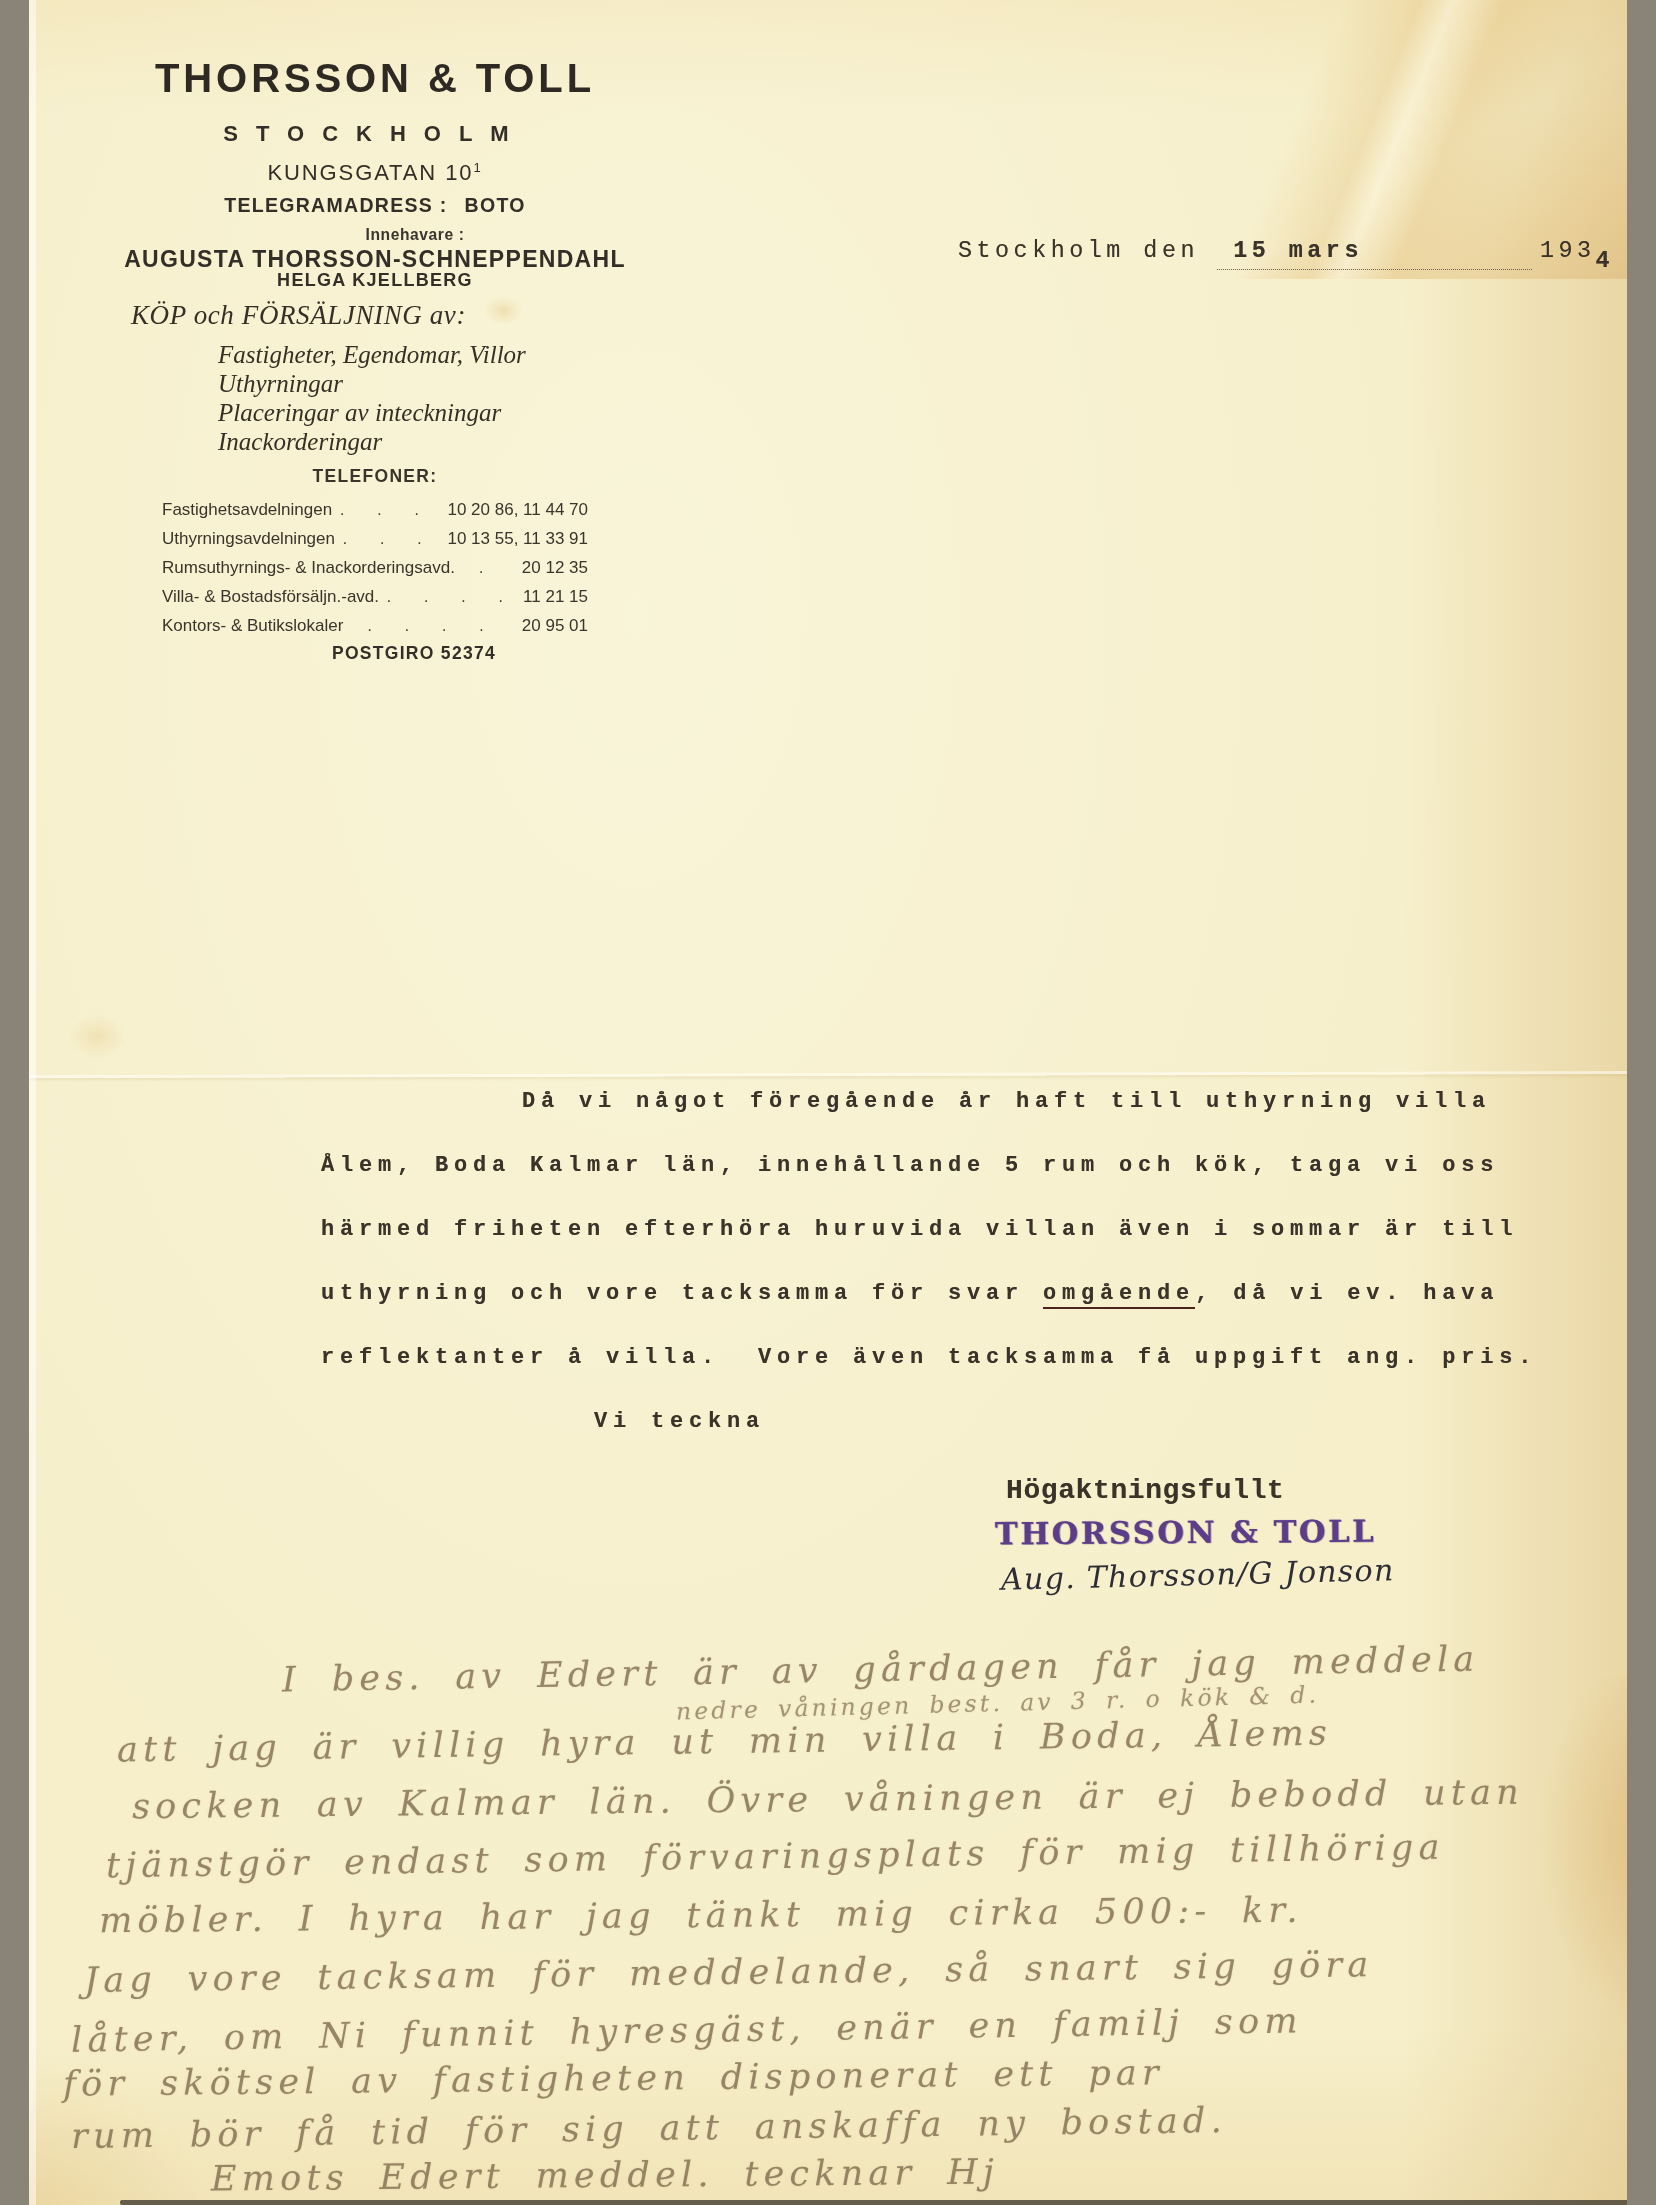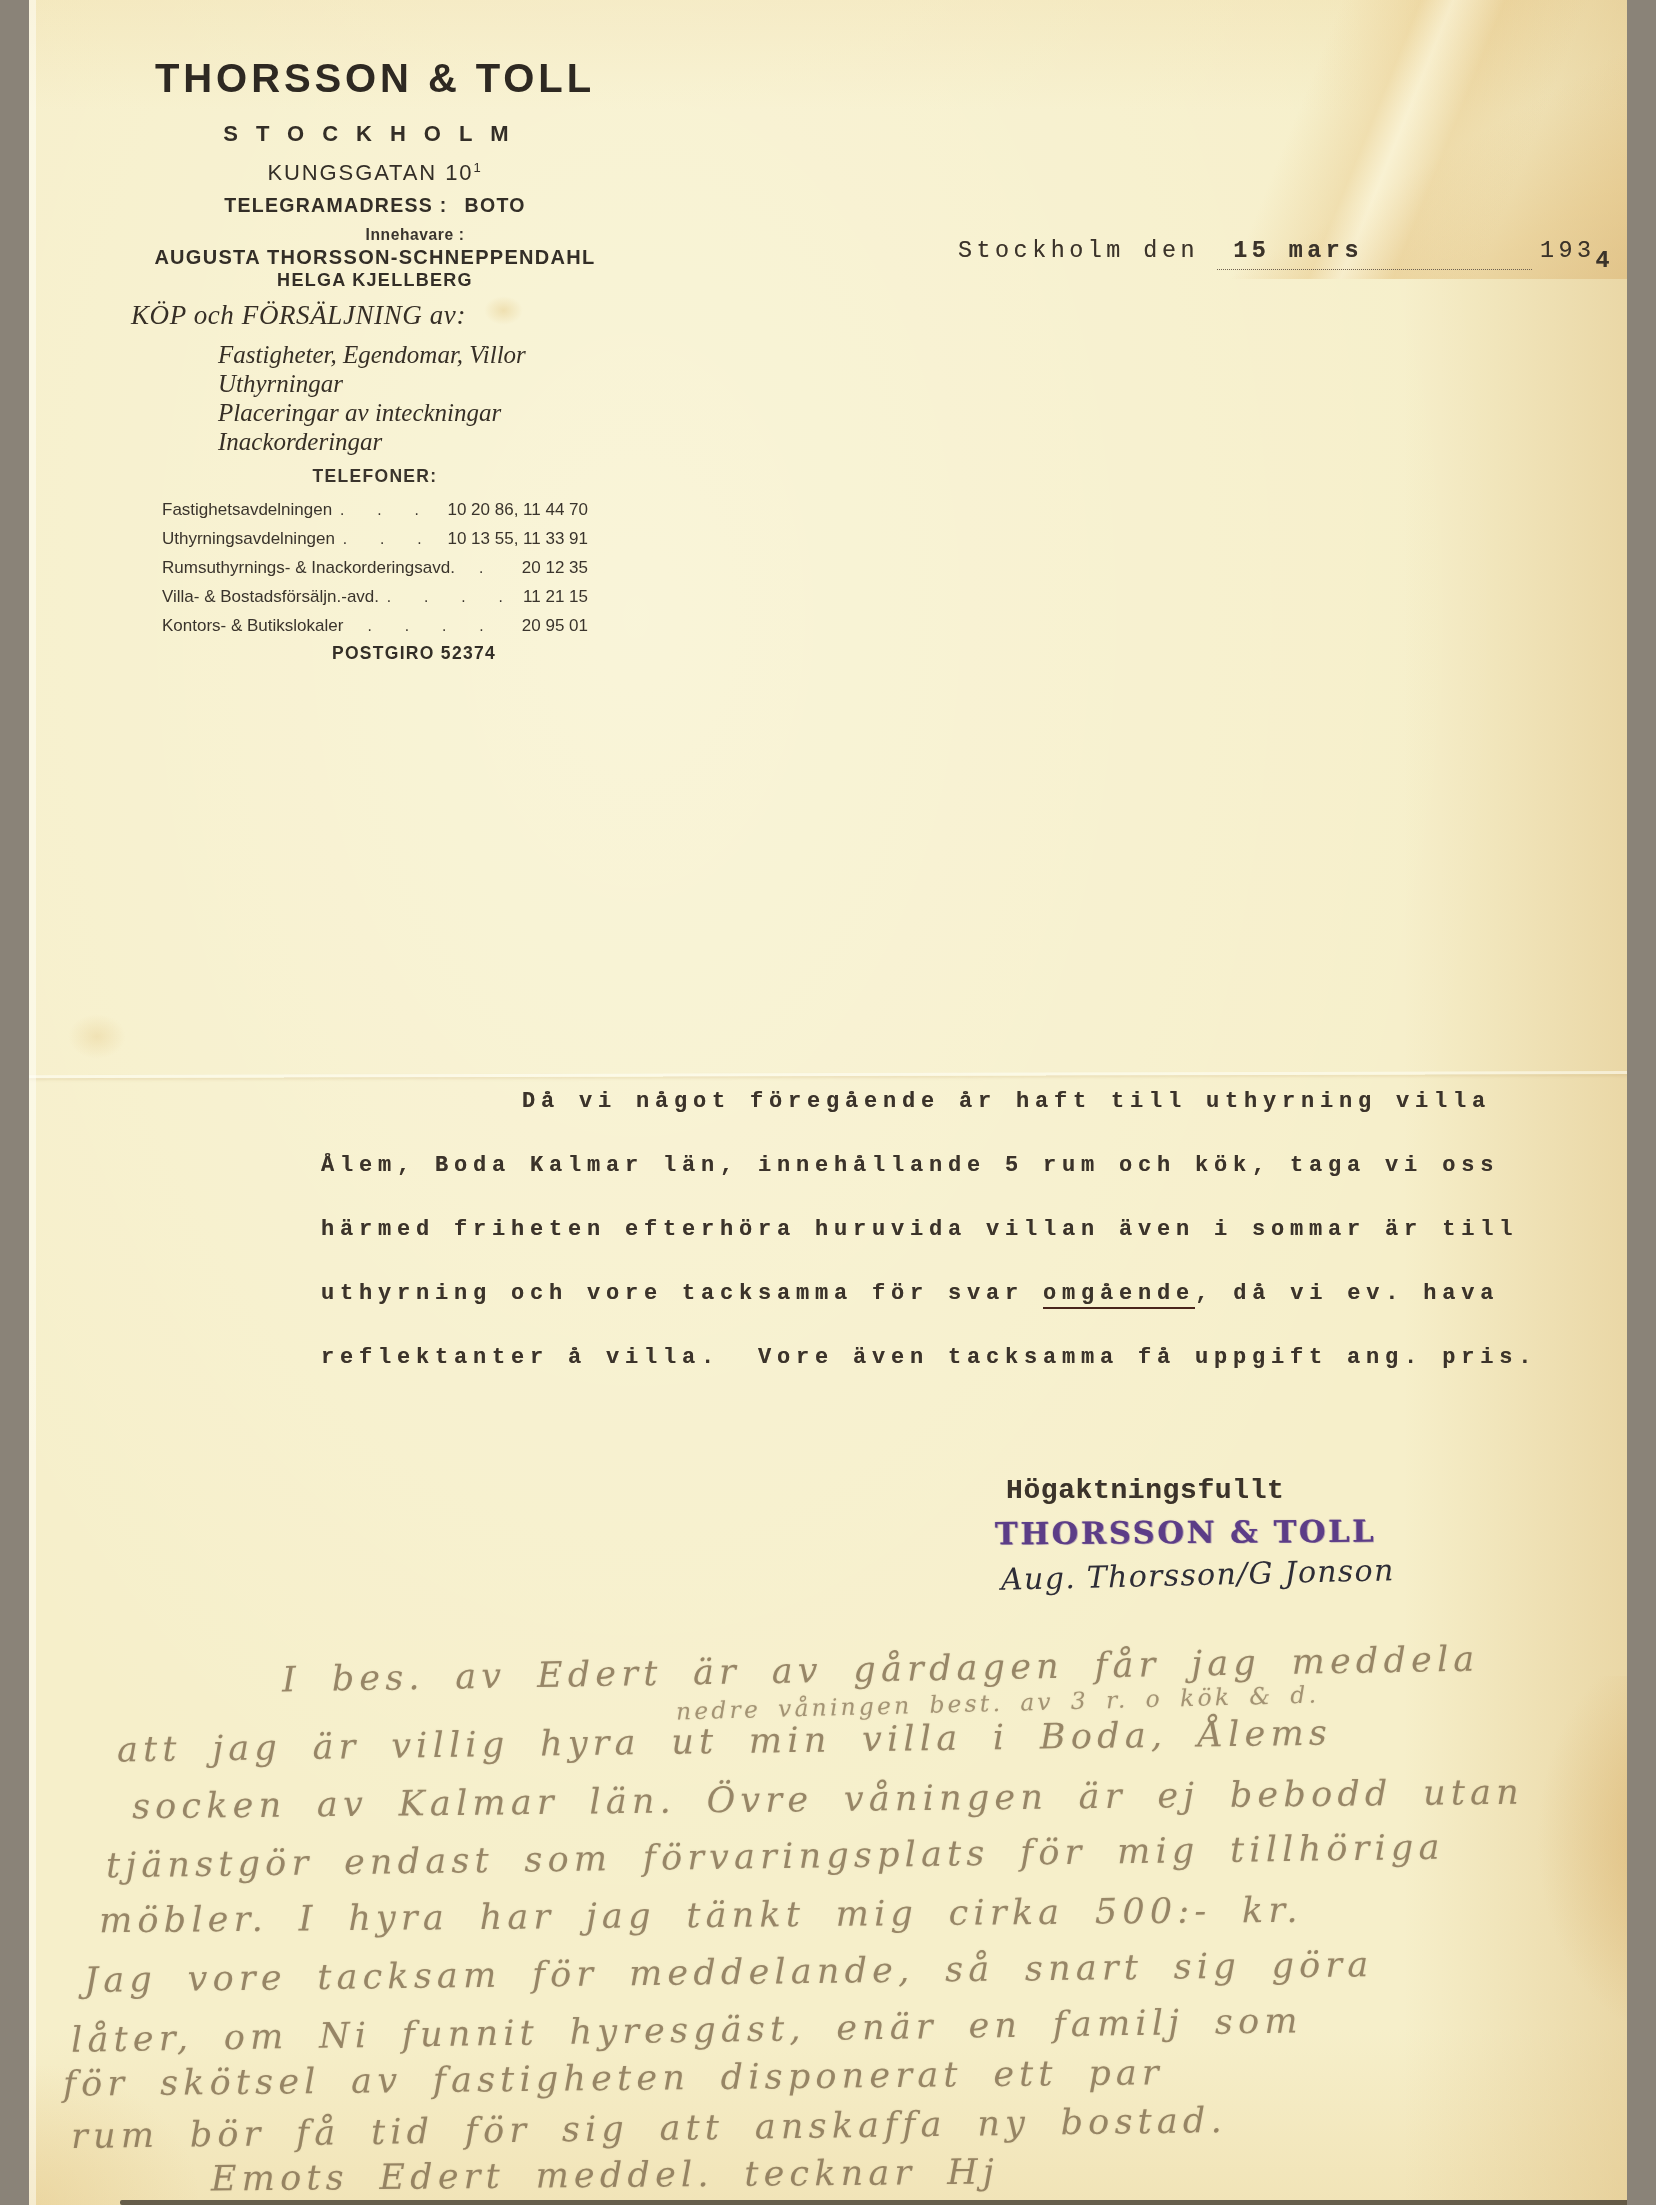--- a/index.html
+++ b/index.html
@@ -57,21 +57,21 @@
   
   .letterhead{position:absolute;left:0;top:0;width:692px;}
   .lh-line{position:absolute;left:0;width:692px;text-align:center;white-space:nowrap;}
   .lh-company{top:56px;font-size:40px;font-weight:bold;letter-spacing:3.9px;color:#2e2922;}
   .lh-city{top:121px;font-size:22px;font-weight:bold;letter-spacing:18px;color:#332e27;}
   .lh-street{top:160px;font-size:22px;letter-spacing:1.9px;color:#332e27;}
   .lh-street sup{font-size:13px;vertical-align:super;}
   .lh-telegram{top:194px;font-size:19.5px;font-weight:bold;letter-spacing:1.3px;color:#332e27;}
   .lh-telegram .tg-value{margin-left:17px;}
   .lh-owners-label{top:226px;font-size:15.6px;font-weight:bold;letter-spacing:0.6px;color:#3a352e;margin-left:40px;}
-  .lh-owner1{top:246px;font-size:20px;font-weight:bold;letter-spacing:1.3px;color:#332e27;}
+  .lh-owner1{top:246px;font-size:23px;font-weight:bold;letter-spacing:1.3px;color:#332e27;}
   .lh-owner2{top:270px;font-size:18px;font-weight:bold;letter-spacing:1.3px;color:#332e27;}
   .services{position:absolute;left:102px;top:300px;font-family:"Liberation Serif","DejaVu Serif",serif;font-style:italic;color:#362f26;}
   .services-heading{font-size:27px;letter-spacing:0.6px;white-space:nowrap;}
   .services-list{margin-top:9px;margin-left:87px;}
   .service-item{font-size:25px;line-height:29px;white-space:nowrap;}
   .phones{position:absolute;left:133px;top:500px;width:426px;color:#3a342c;}
   .phones-heading{position:absolute;left:0;top:-34px;width:426px;text-align:center;font-size:17.5px;font-weight:bold;letter-spacing:1.3px;}
   .phone-row{display:flex;align-items:baseline;height:29px;font-size:17px;white-space:nowrap;}
   .phone-dots{flex:1;text-align:center;letter-spacing:14.3px;padding:0 7.8px;overflow:hidden;font-size:15.6px;}
   .phone-numbers{text-align:right;}
@@ -192,20 +192,21 @@
     <span class="date-year-digit tw">4</span>
   </div>
 
 
   <div class="letter-body tw">
     <div class="body-line indent1">Då vi något föregående år haft till uthyrning villa</div>
     <div class="body-line">Ålem, Boda Kalmar län, innehållande 5 rum och kök, taga vi oss</div>
     <div class="body-line">härmed friheten efterhöra huruvida villan även i sommar är till</div>
     <div class="body-line"><span>uthyrning och vore tacksamma för svar </span><span class="u-ink">omgående</span><span>, då vi ev. hava</span></div>
     <div class="body-line">reflektanter å villa.  Vore även tacksamma få uppgift ang. pris.</div>
+    <div class="body-line indent2">Vi teckna</div>
   </div>
 
   <div class="closing-salutation tw">Högaktningsfullt</div>
   <div class="closing-stamp">THORSSON &amp; TOLL</div>
   <div class="closing-script">Aug. Thorsson/G Jonson</div>
 
   <div>
     <div class="hw-line" style="left:253px;top:1649px;transform:rotate(-1deg);">I bes. av Edert är av gårdagen får jag meddela</div>
     <div class="hw-line hw-small" style="left:647px;top:1689px;transform:rotate(-1.5deg);">nedre våningen best. av 3 r. o kök &amp; d.</div>
     <div class="hw-line" style="left:88px;top:1721px;transform:rotate(-0.8deg);">att jag är villig hyra ut min villa i Boda, Ålems</div>

